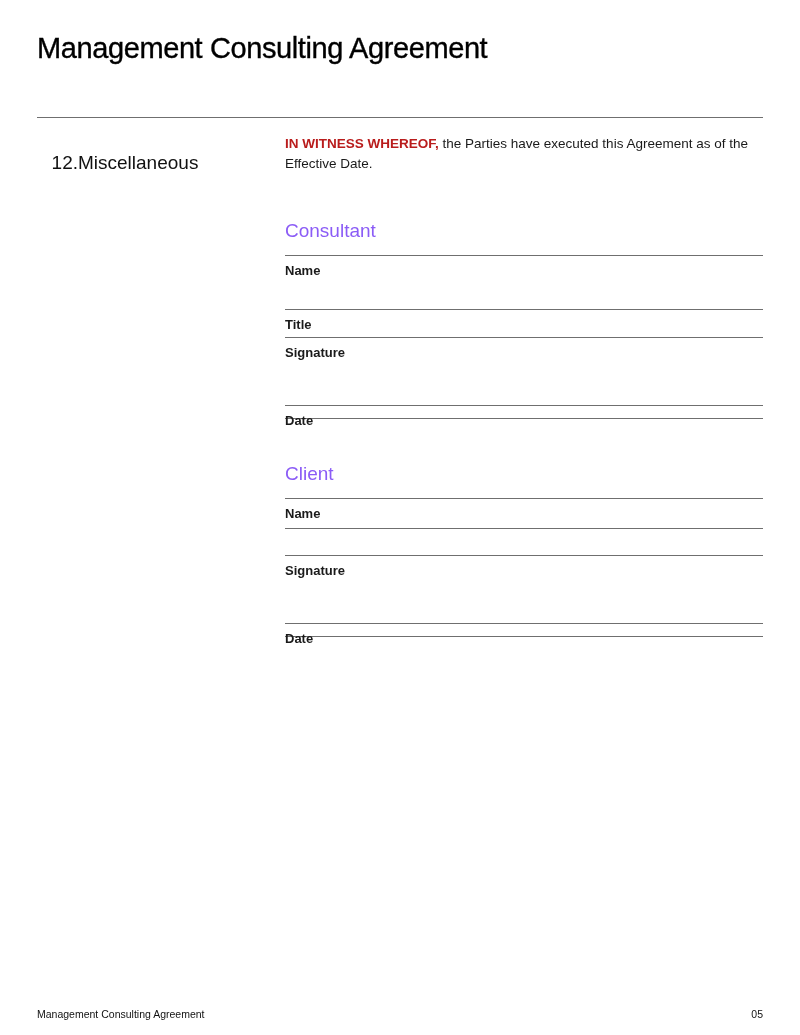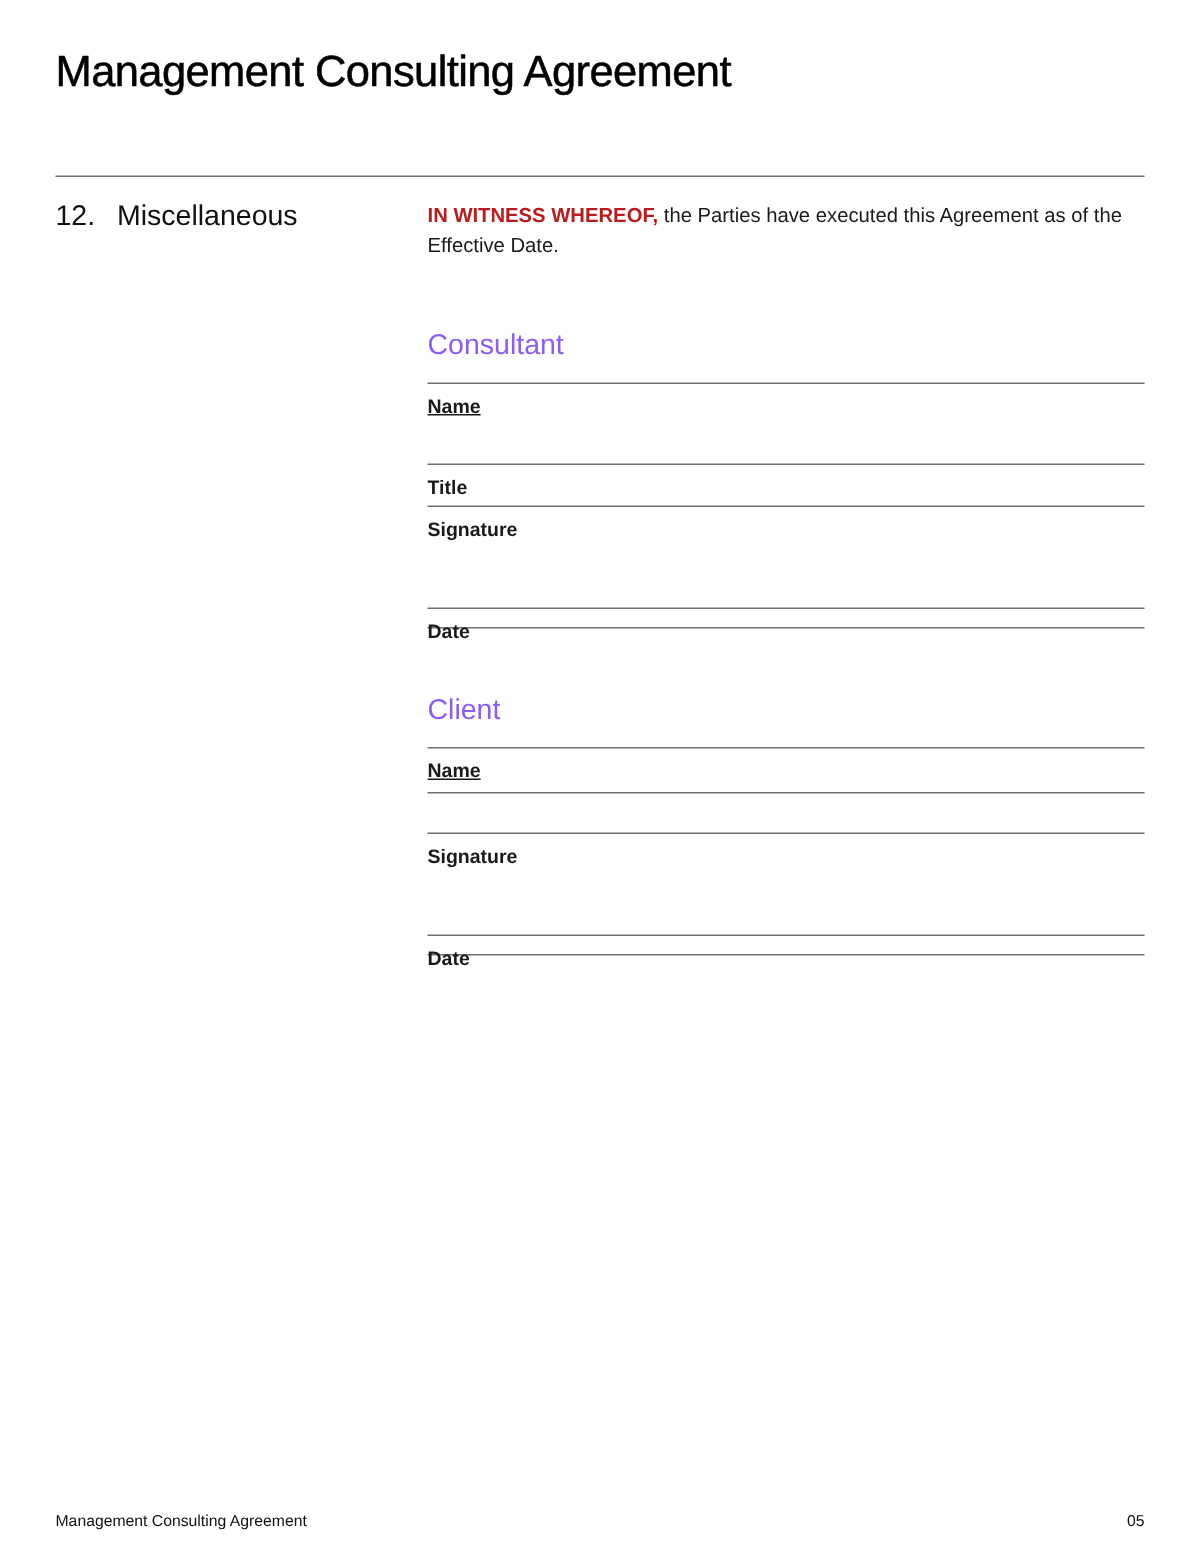--- a/index.html
+++ b/index.html
@@ -17,44 +17,45 @@
       font-size: 29px; font-weight: 400; letter-spacing: -0.4px;
       line-height: 36px; color: #000;
       -webkit-text-stroke: 0.35px #000;
     }
     .title-rule {
       position: absolute; left: 37px; top: 117px; width: 726px;
       border-top: 1px solid #6f6f6f;
     }
 
     .section-heading {
-      position: absolute; left: 37px; top: 133px;
+      position: absolute; left: 37px; top: 151px;
       font-size: 19px; line-height: 24px; color: #111;
       display: flex;
+      text-align: right;
     }
     .section-number { width: 41px; }
 
     .intro {
       position: absolute; left: 285px; top: 134px; width: 478px;
       font-size: 13.5px; line-height: 20px; color: #1a1a1a;
     }
     .intro b { font-weight: 700; color: #b91c1c; }
 
     .sig-block { position: absolute; left: 285px; width: 478px; }
     .sig-block-title {
       font-size: 19px; line-height: 24px; color: #8b5cf6;
       height: 36px;
     }
     .sig-row {
       border-top: 1px solid #6f6f6f;
       font-size: 13px; font-weight: 700; color: #1a1a1a;
       padding-top: 7px;
       line-height: 16px;
     }
-    .sig-row.short { height: 30px; text-decoration: underline; }
+    .sig-row.short { height: 30px; }
     .sig-row.short28 { height: 28px; margin-top: 24px; }
     .sig-row.tall { height: 68px; }
     .sig-row.empty { height: 27px; }
     .sig-row.last { border-bottom: 1px solid #6f6f6f; height: 14px; }
     .sig-row .label { font-weight: 600; }
 
     .footer {
       position: absolute; left: 37px; top: 1007px; width: 726px;
       display: flex; justify-content: space-between;
       font-size: 10.5px; line-height: 14px; color: #111;

